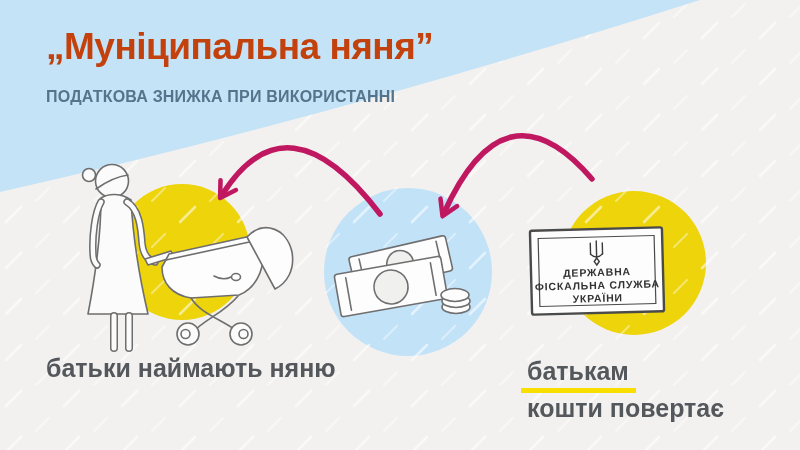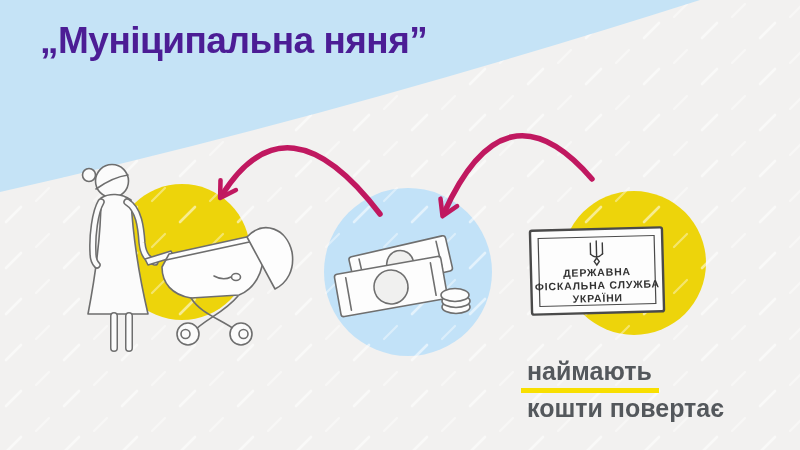--- a/index.html
+++ b/index.html
@@ -4,21 +4,21 @@
 <style>
   html,body { margin:0; padding:0; }
   .canvas {
     position:relative; width:800px; height:450px; overflow:hidden;
     background:#C5E3F6;
     font-family:"Liberation Sans", sans-serif;
   }
   .scene { position:absolute; inset:0; }
   .header { position:absolute; left:28px; top:8px; }
   .header h1 {
-    margin:12px; font-size:37px; font-weight:bold; color:#4c1d95; letter-spacing:-0.5px;
+    margin:18px; font-size:37px; font-weight:bold; color:#c2410c; letter-spacing:-0.5px;
   }
   .subtitle-block { margin:6px 0 0 18px; }
   .sub {
     font-size:16px; font-weight:bold; color:#54748C;
     line-height:21px; letter-spacing:0.2px;
   }
   .caption {
     position:absolute; font-size:25px; font-weight:bold; color:#54585C; line-height:30px;
   }
   .caption-left  { left:46px;  top:353px; }
@@ -124,26 +124,28 @@
 
     <g fill="none" stroke="#C01860" stroke-width="5.5" stroke-linecap="round">
       <path d="M380,214 Q287,92 222,195" marker-end="url(#ah)"></path>
       <path d="M592,179 Q505,78 444,213" marker-end="url(#ah)"></path>
     </g>
   </svg>
 
   <div class="header">
     <h1>„Муніципальна няня”</h1>
     <div class="subtitle-block">
+      <div class="sub">ПОДАТКОВА ЗНИЖКА ПРИ ВИКОРИСТАННІ</div>
     </div>
   </div>
 
   <div class="caption caption-left">
+    <div>батьки наймають няню</div>
   </div>
 
   <div class="caption caption-right">
     <div>
-      <span class="underlined">наймають</span>
+      <span class="underlined">батькам</span>
     </div>
     <div>кошти повертає</div>
   </div>
 
 </div>
 
 </body></html>

